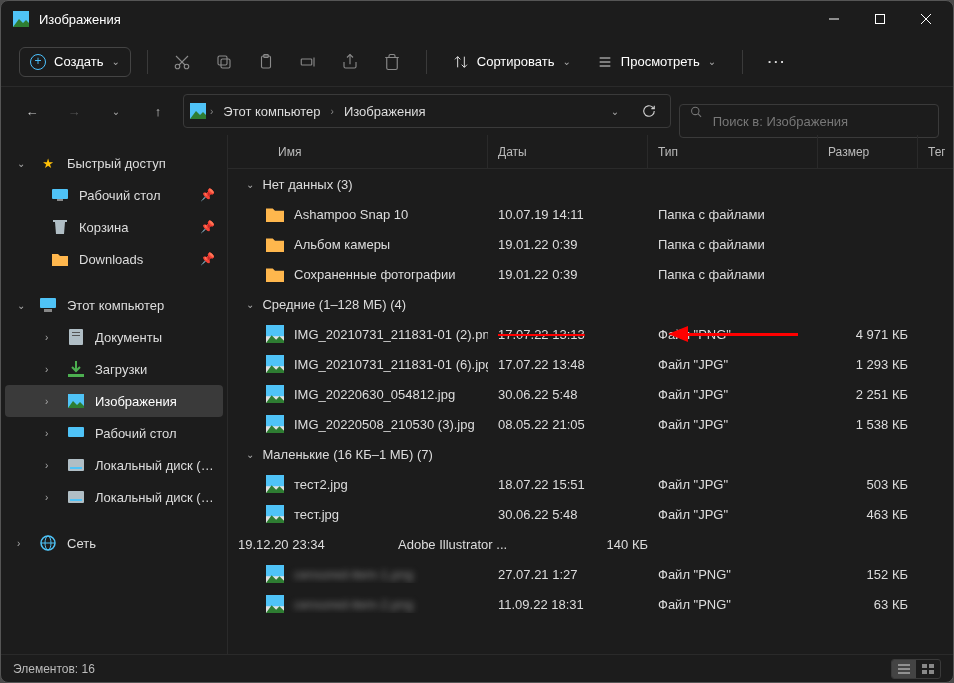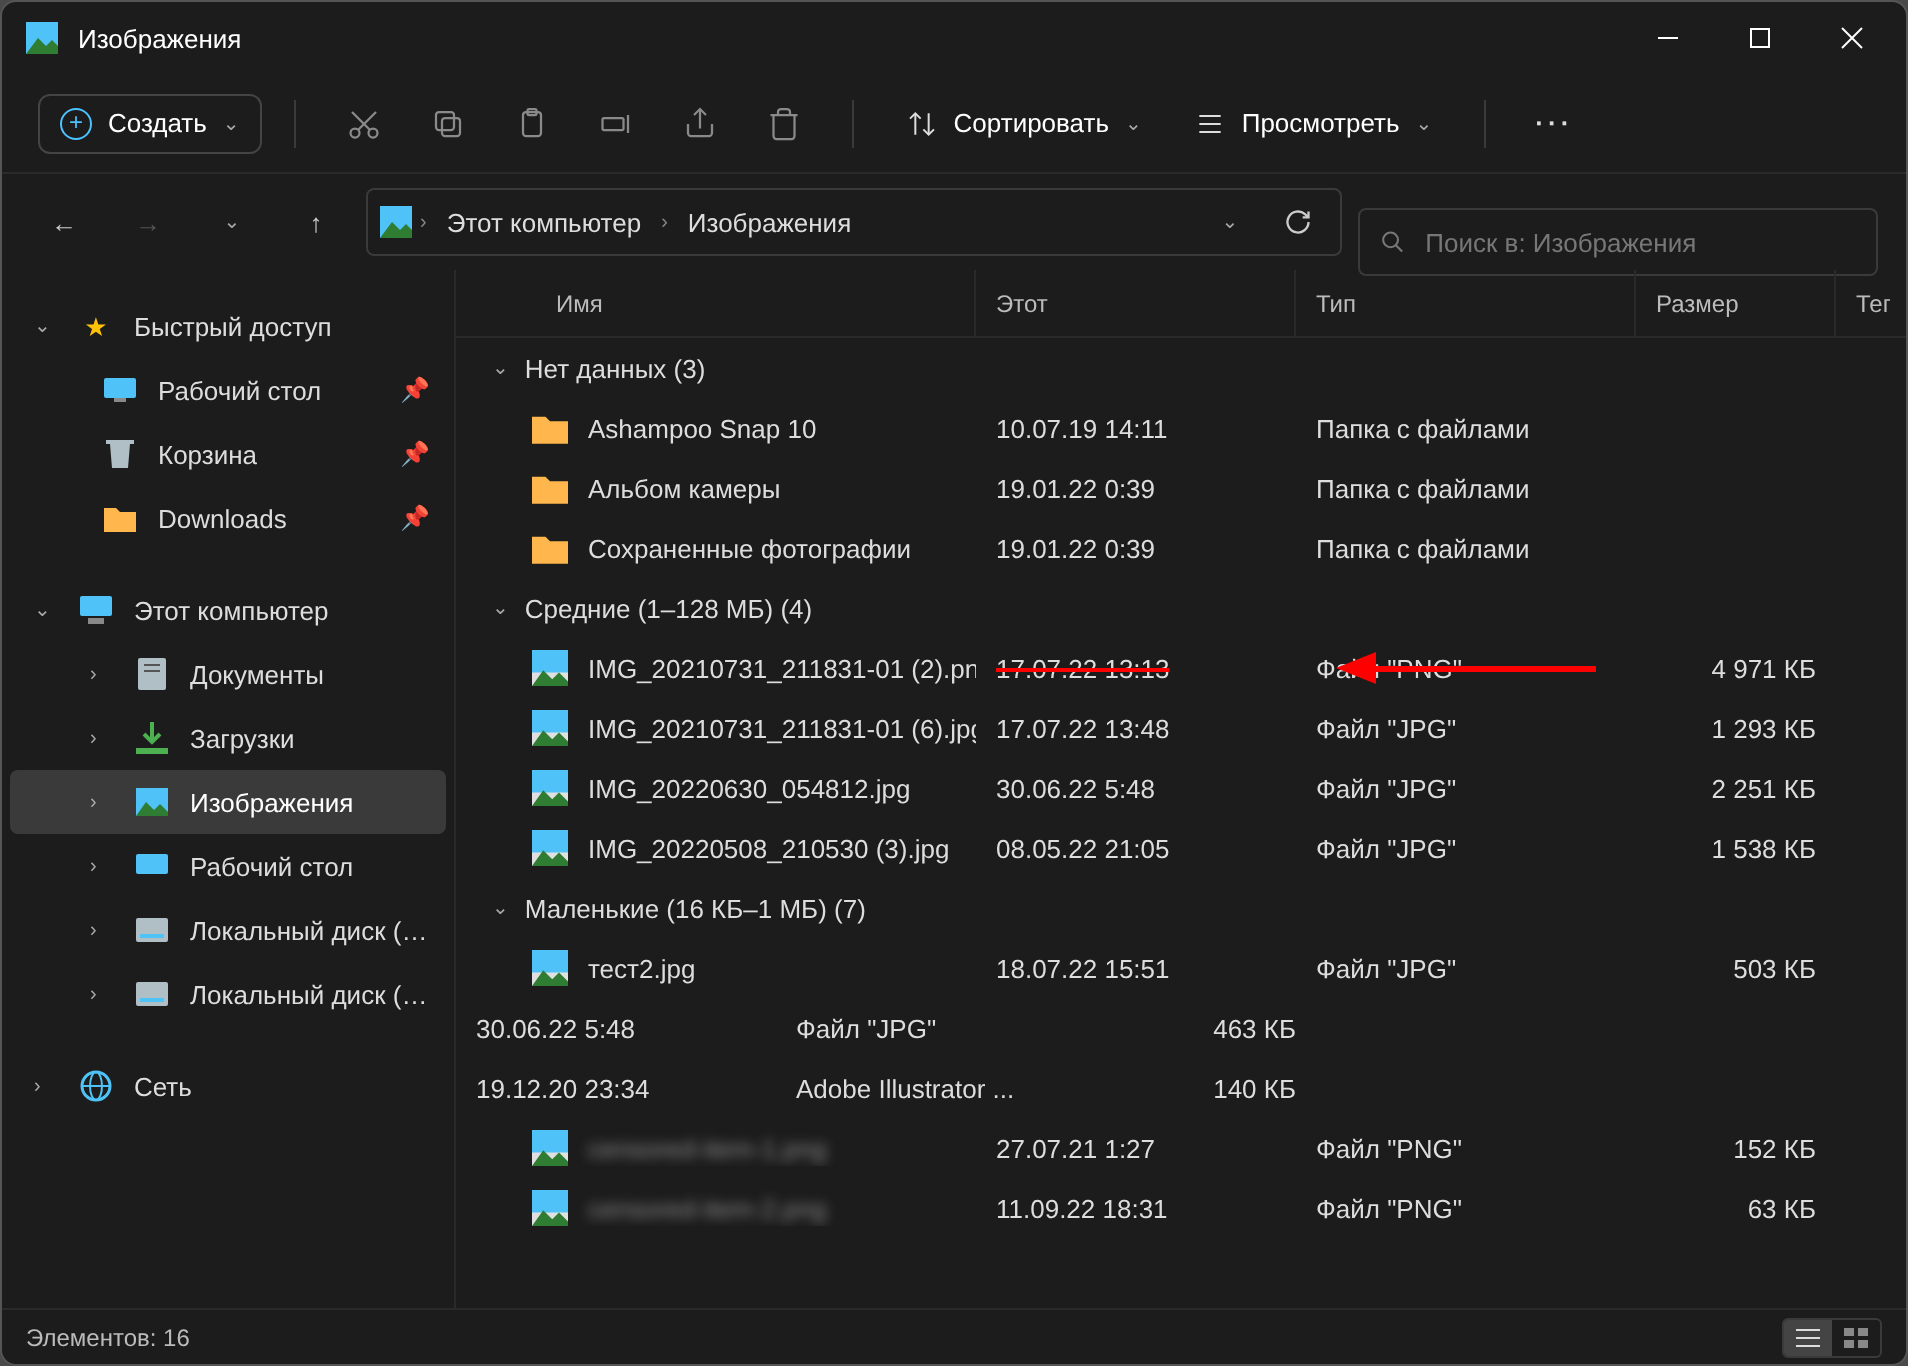--- a/index.html
+++ b/index.html
@@ -19,21 +19,21 @@
 .tool-drop { display: flex; align-items: center; gap: 8px; padding: 6px 10px; color: #fff; border-radius: 4px; }
 .chev { font-size: 10px; color: #aaa; }
 .navbar { height: 48px; display: flex; align-items: center; padding: 0 14px; gap: 8px; }
 .nav-btn { width: 34px; height: 34px; display: flex; align-items: center; justify-content: center; color: #ccc; border-radius: 4px; }
 .nav-btn.disabled { color: #555; }
 .addr { flex: 1; height: 34px; border: 1px solid #3a3a3a; border-radius: 4px; display: flex; align-items: center; padding: 0 6px; gap: 4px; }
 .addr-seg { display: flex; align-items: center; gap: 6px; padding: 4px 6px; color: #ddd; }
 .addr-chev { color: #888; font-size: 10px; }
 .addr-spacer { flex: 1; }
 .addr-btn { width: 30px; height: 30px; display: flex; align-items: center; justify-content: center; color: #ccc; }
-.search { width: 260px; height: 34px; border: 1px solid #3a3a3a; border-radius: 4px; display: flex; align-items: center; padding: 0 10px; gap: 10px; color: #777; margin-top: 20px; }
+.search { width: 260px; height: 34px; border: 1px solid #3a3a3a; border-radius: 4px; display: flex; padding: 0 10px; gap: 10px; color: #777; margin-top: 20px; }
 .search input { background: transparent; border: none; outline: none; color: #ddd; width: 100%; font-size: 13px; }
 .search input::placeholder { color: #777; }
 .body { flex: 1; display: flex; min-height: 0; }
 .sidebar { width: 227px; border-right: 1px solid #2a2a2a; padding: 12px 4px; overflow-y: auto; }
 .side-item { display: flex; align-items: center; height: 32px; padding: 0 8px 0 12px; border-radius: 4px; gap: 10px; color: #ddd; }
 .side-item.indent { padding-left: 46px; }
 .side-item.indent2 { padding-left: 40px; }
 .side-item.sel { background: #3a3a3a; color: #fff; }
 .side-item .exp { width: 12px; color: #aaa; font-size: 10px; }
 .side-item .ico { width: 18px; display: flex; justify-content: center; }
@@ -335,21 +335,21 @@
               <line x1="1" y1="8" x2="15" y2="8" stroke="#4fc3f7"></line>
             </svg>
           </span>
         <span class="lbl">Сеть</span>
       </div>
     </div>
 
     <div class="content">
       <div class="col-header">
         <div class="col c-name">Имя</div>
-        <div class="col c-date">Этот</div>
+        <div class="col c-date">Даты</div>
         <div class="col c-type">Тип</div>
         <div class="col c-size">Размер</div>
         <div class="col c-tags">Теги</div>
       </div>
       <div class="rows" id="rows">
           <div class="group-header">
             <span class="exp">⌄</span>
             <span>Нет данных (3)</span>
           </div>
           <div class="row">
@@ -464,20 +464,28 @@
                 <polygon points="0,16 5,9 9,13 12,10 16,14 16,16" class="img-ico-mt"></polygon>
               </svg>
               <span class="lbl-text">тест2.jpg</span>
             </div>
             <div class="col c-date">18.07.22 15:51</div>
             <div class="col c-type">Файл "JPG"</div>
             <div class="col c-size">503 КБ</div>
             <div class="col c-tags"></div>
           </div>
           <div class="row">
+            <div class="col c-name">
+              <svg class="fico" viewBox="0 0 16 16">
+                <rect width="16" height="16" class="img-ico-bg"></rect>
+                <rect width="16" height="10" class="img-ico-sky"></rect>
+                <polygon points="0,16 5,9 9,13 12,10 16,14 16,16" class="img-ico-mt"></polygon>
+              </svg>
+              <span class="lbl-text">тест.jpg</span>
+            </div>
             <div class="col c-date">30.06.22 5:48</div>
             <div class="col c-type">Файл "JPG"</div>
             <div class="col c-size">463 КБ</div>
             <div class="col c-tags"></div>
           </div>
           <div class="row">
             <div class="col c-date">19.12.20 23:34</div>
             <div class="col c-type">Adobe Illustrator ...</div>
             <div class="col c-size">140 КБ</div>
             <div class="col c-tags"></div>

